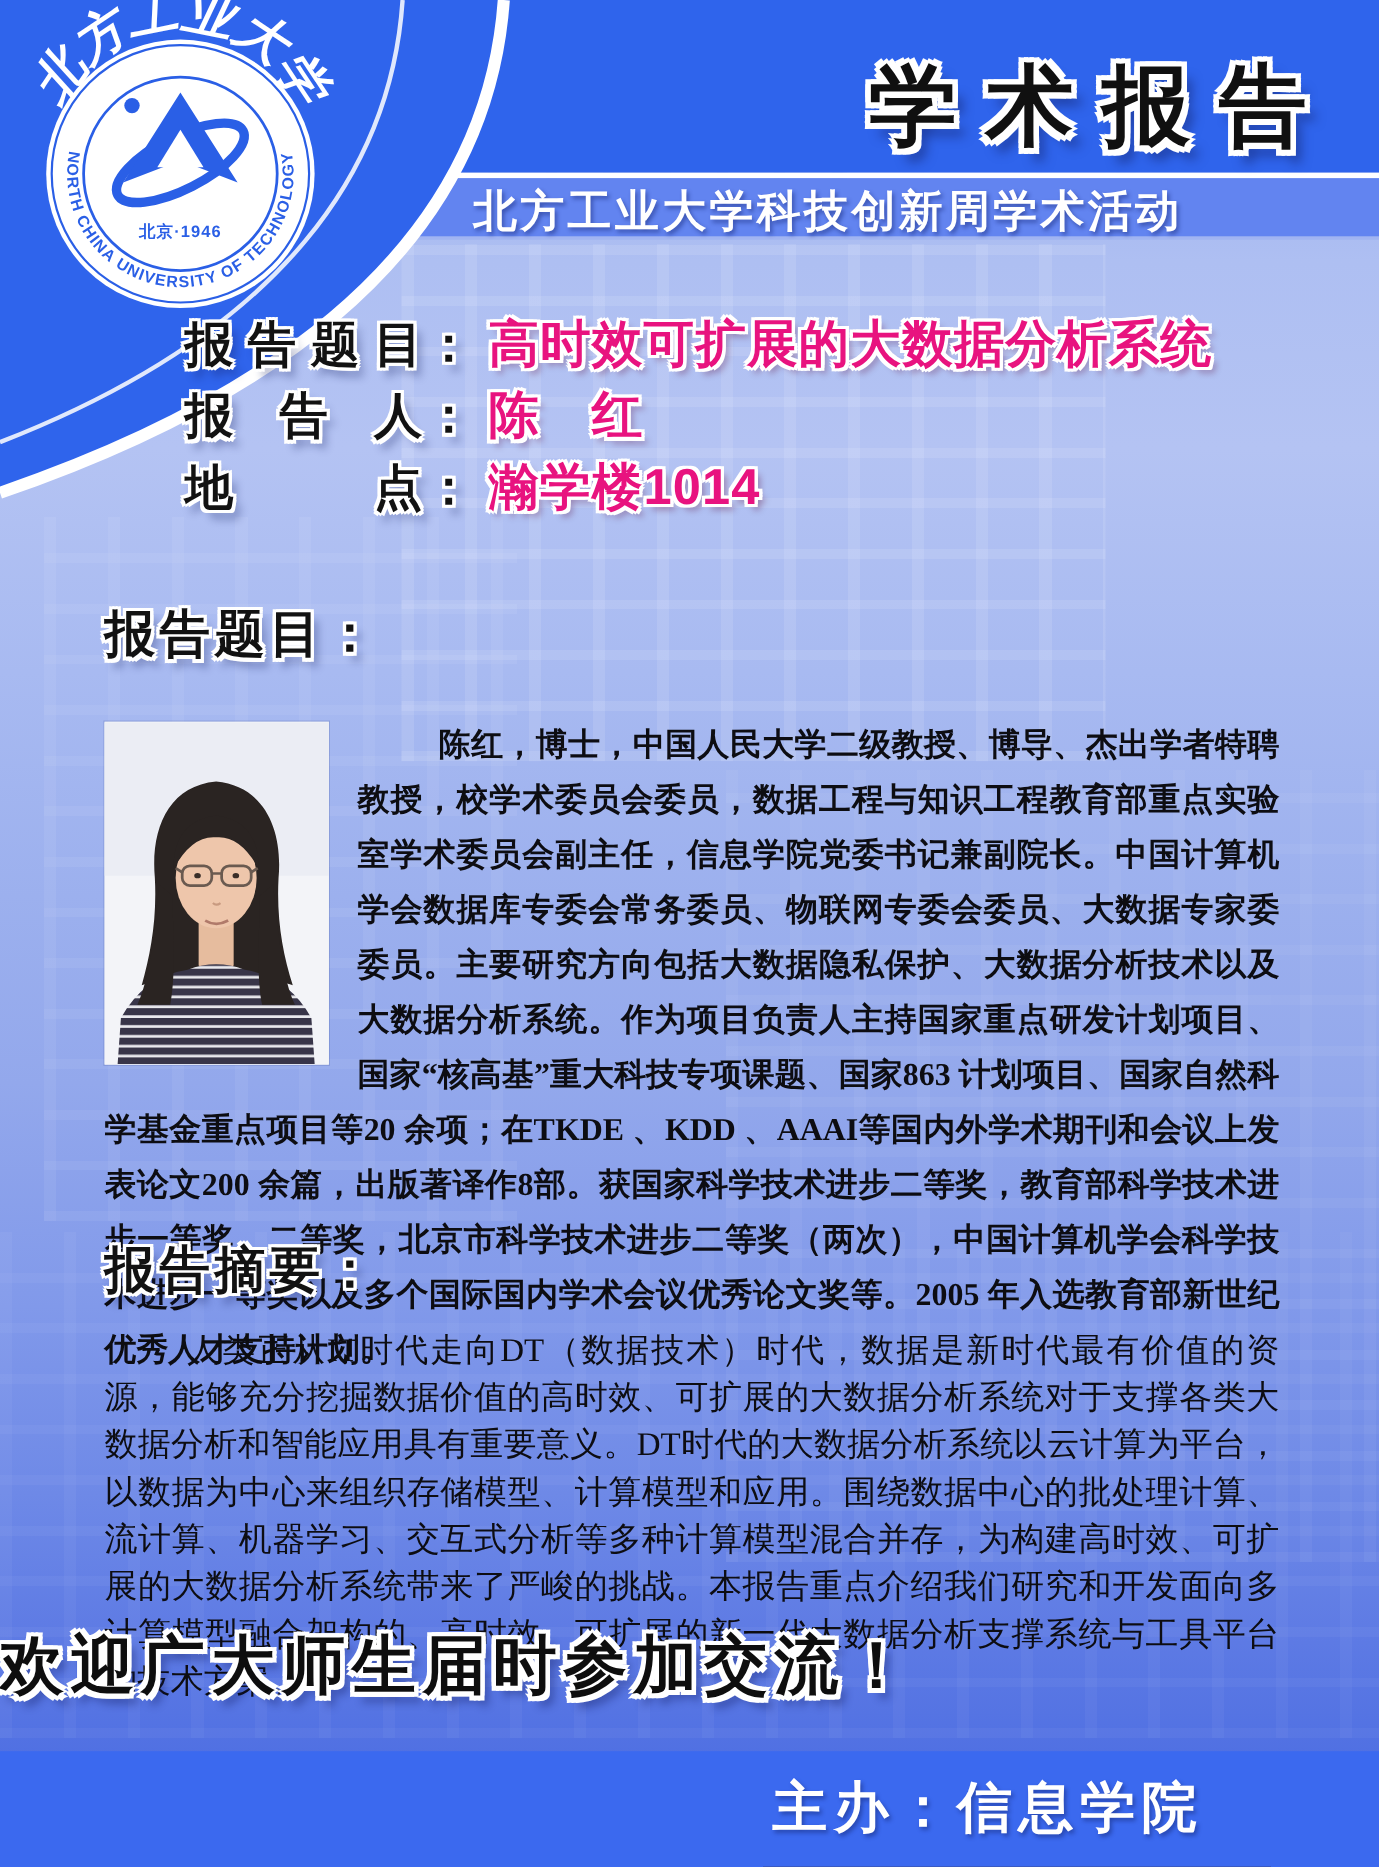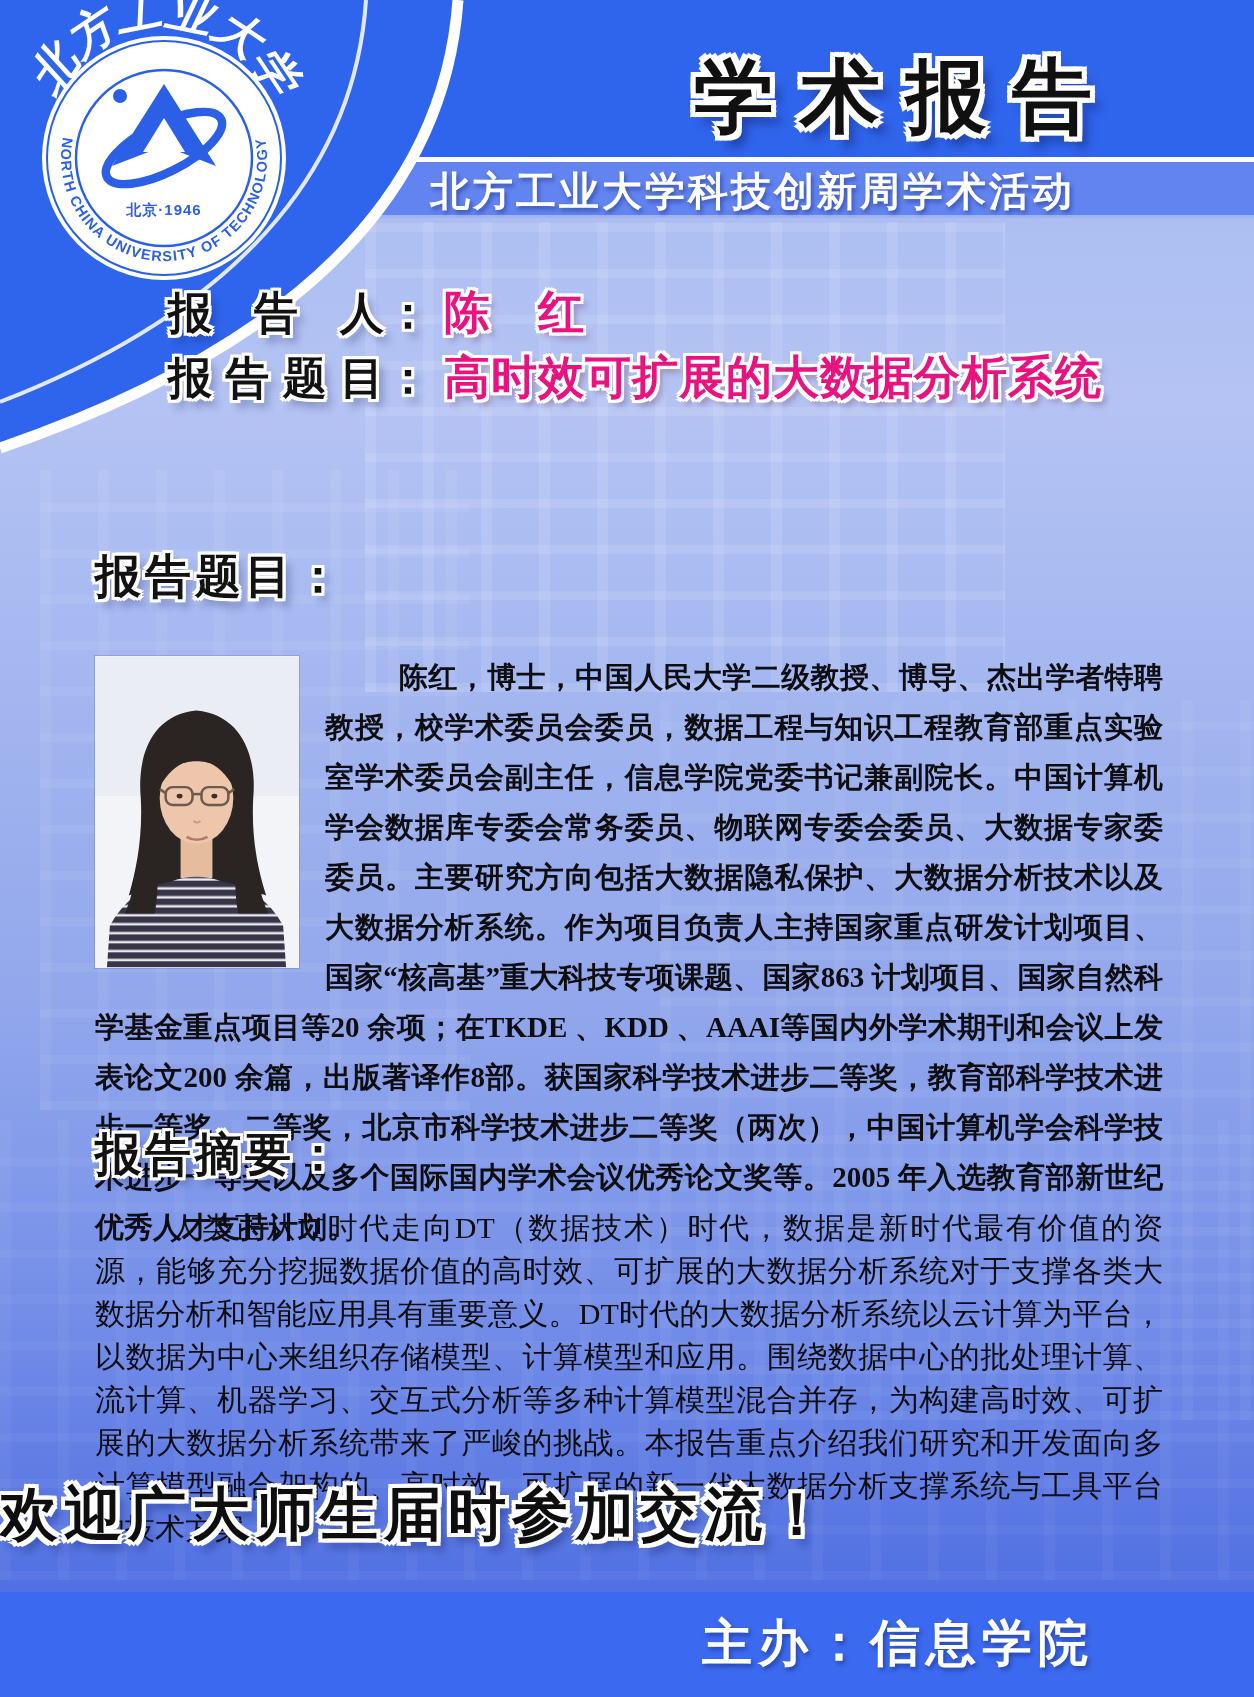--- a/index.html
+++ b/index.html
@@ -50,21 +50,21 @@
     color:#e8137f;
     text-shadow:
       -3px -3px 0 #fff, 0 -3px 0 #fff, 3px -3px 0 #fff,
       -3px 0 0 #fff,                     3px 0 0 #fff,
       -3px 3px 0 #fff, 0 3px 0 #fff, 3px 3px 0 #fff,
       5px 6px 6px rgba(90,0,50,.35);
   }
 
   
   .page-title{
-    position:absolute;top:44px;right:40px;width:520px;text-align:left;
+    position:absolute;top:44px;right:40px;width:520px;text-align:right;
     font-size:80px;font-weight:900;letter-spacing:26px;white-space:nowrap;
     text-shadow:
       -5px -5px 0 #fff, 0 -5px 0 #fff, 5px -5px 0 #fff,
       -5px 0 0 #fff,                    5px 0 0 #fff,
       -5px 5px 0 #fff, 0 5px 0 #fff, 5px 5px 0 #fff,
       9px 11px 10px rgba(15,25,90,.5);
     color:#101010;
   }
   .subtitle{
     position:absolute;top:164px;left:430px;width:700px;text-align:left;
@@ -167,24 +167,27 @@
   <div class="bldg bldg-grid-light b1"></div>
   <div class="bldg bldg-grid-light b2"></div>
   <div class="bldg bldg-grid-light b3"></div>
   <div class="bldg bldg-grid-light b4"></div>
 
   <div class="page-title">学术报告</div>
   <div class="subtitle">北方工业大学科技创新周学术活动</div>
 
   <div class="details">
     <div class="drow">
+      <span class="lbl ow">报告题目</span><span class="colon ow">：</span><span class="val om">高时效可扩展的大数据分析系统</span>
+    </div>
+    <div class="drow">
       <span class="lbl ow">报告人</span><span class="colon ow">：</span><span class="val om">陈　红</span>
     </div>
     <div class="drow">
-      <span class="lbl ow">报告题目</span><span class="colon ow">：</span><span class="val om">高时效可扩展的大数据分析系统</span>
+      <span class="lbl ow">地点</span><span class="colon ow">：</span><span class="val om">瀚学楼1014</span>
     </div>
   </div>
 
   <div class="sec-head sec-profile ow">报告题目：</div>
 
   <div class="bio-wrap">
     <div class="photo">
       <svg viewBox="0 0 205 312">
         <defs>
           <pattern id="stripes" width="8" height="9" patternUnits="userSpaceOnUse">

